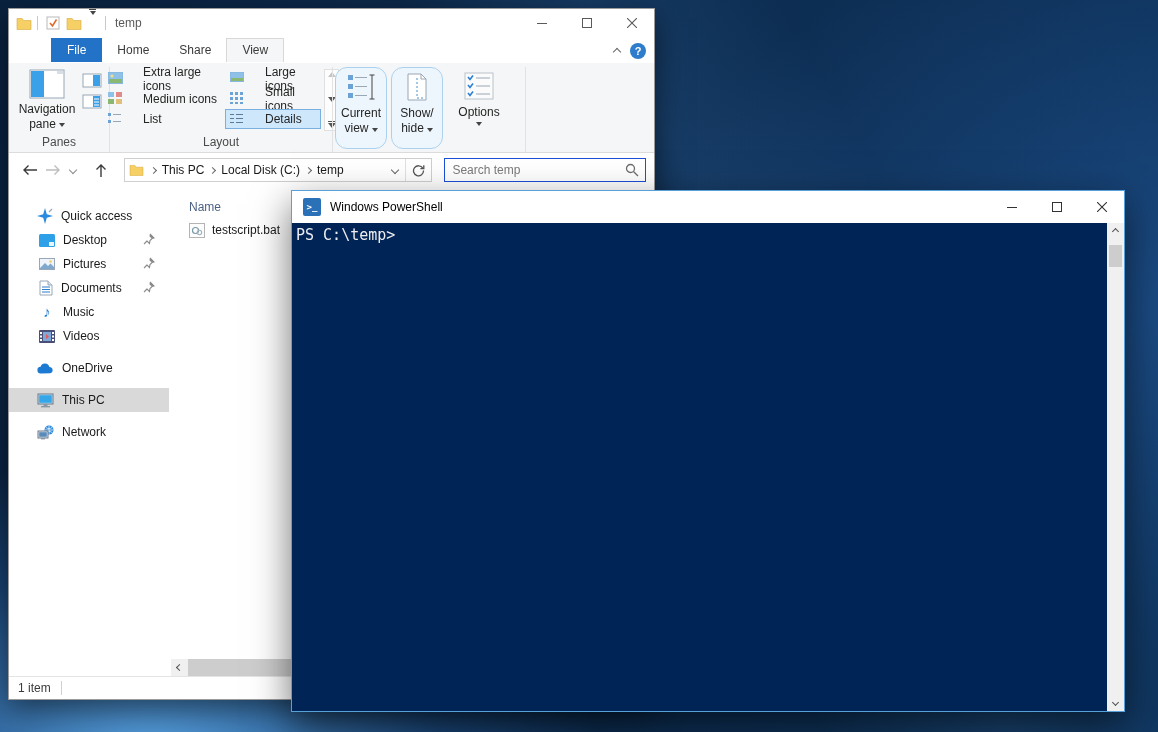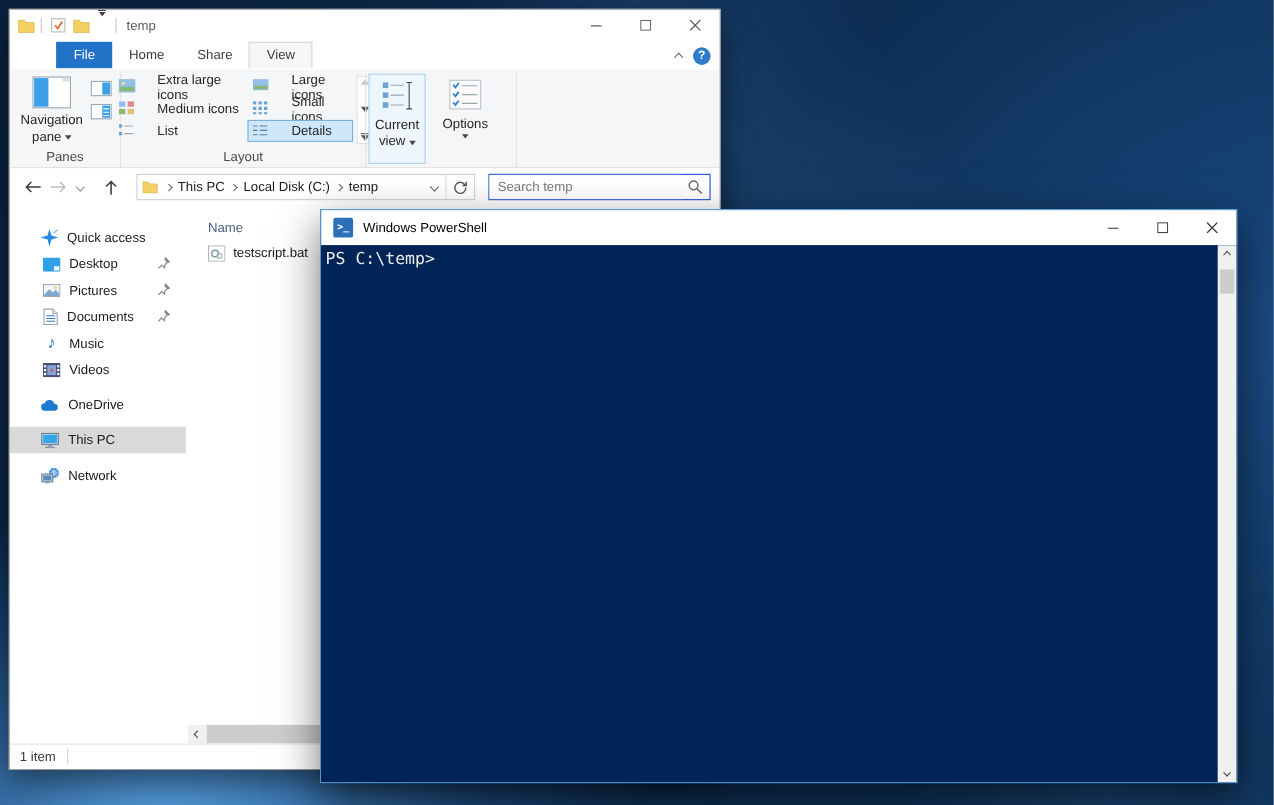--- a/index.html
+++ b/index.html
@@ -60,21 +60,21 @@
   .g-layout { width:222px; }
   .gallery-wrap { display:flex; align-items:stretch; padding-top:2px; }
   .gallery { display:grid; grid-template-columns:122px 96px; grid-auto-rows:20px; align-items:center; }
   .gitem { display:flex; align-items:center; gap:19px; padding:0 4px; height:20px; border:1px solid transparent; color:#252525; }
   .gitem .gi { flex:0 0 16px; height:14px; position:relative; }
   .gitem-selected { background:#cfe7fb; border:1px solid #7ab0e0; }
   .gallery-scroll { display:flex; flex-direction:column; justify-content:space-between; width:15px; margin-left:3px; border:1px solid #e0e0e0; background:#fdfdfd; padding:2px 0; align-items:center; height:62px; }
   .more-btn { display:flex; flex-direction:column; align-items:center; gap:1px; }
   .more-btn .bar { width:8px; height:1px; background:#555; }
 
-  .bigbtn { display:flex; flex-direction:column; align-items:center; width:52px; padding-top:4px; margin:0 2px; }
+  .bigbtn { display:flex; flex-direction:column; align-items:center; width:52px; padding-top:4px; margin:0 2px;border-radius:12px; }
   .bigbtn .lbl { text-align:center; line-height:1.25; color:#252525; margin-top:4px; }
   .bigbtn .caret { margin-top:2px; }
   .bigbtn-boxed { border:1px solid #abd1ee; background:#eef6fd; height:82px; }
   .lbl-line { display:flex; align-items:center; gap:3px; justify-content:center; }
 
   .ex-addr { height:34px; display:flex; align-items:center; background:#fff; padding:0 8px 0 10px; gap:2px; }
   .nav-ico { display:flex; align-items:center; justify-content:center; width:22px; height:22px; }
   .addr-box { display:flex; align-items:center; height:24px; border:1px solid #cfcfcf; background:#fff; margin-left:10px; width:314px; padding-left:4px; }
   .crumb { padding:0 2px; color:#1a1a1a; white-space:nowrap; }
   .crumb-chev { margin:0 4px; width:5px; height:5px; border-width:1.2px; border-color:#666; }
@@ -346,20 +346,36 @@
         </span>
         <span class="lbl">
           <span class="lbl-line">Current</span>
           <span class="lbl-line">
               <span>view</span>
               <span class="caret"></span>
             </span>
         </span>
       </div>
 
+      <div class="bigbtn bigbtn-boxed">
+        <span>
+          <svg width="30" height="30" viewBox="0 0 30 30">
+              <path d="M6 2 h13 l5 5 v21 H6z" fill="#fff" stroke="#98a6b5"></path>
+              <path d="M19 2 v5 h5" fill="none" stroke="#98a6b5"></path>
+              <path d="M15 6 v20 M15 26 h8" fill="none" stroke="#4a90d0" stroke-dasharray="2 2"></path>
+            </svg>
+        </span>
+        <span class="lbl">
+          <span class="lbl-line">Show/</span>
+          <span class="lbl-line">
+              <span>hide</span>
+              <span class="caret"></span>
+            </span>
+        </span>
+      </div>
 
       <div class="bigbtn" style="margin-left:8px;">
         <span>
           <svg width="32" height="30" viewBox="0 0 32 30">
               <rect x="2" y="2" width="28" height="26" fill="#fbfbfb" stroke="#b9c2cc"></rect>
               <g stroke="#2a7fd4" stroke-width="1.6" fill="none">
                 <path d="M5 6 l2 2.5 3-4"></path>
                 <path d="M5 14 l2 2.5 3-4"></path>
                 <path d="M5 22 l2 2.5 3-4"></path>
               </g>

